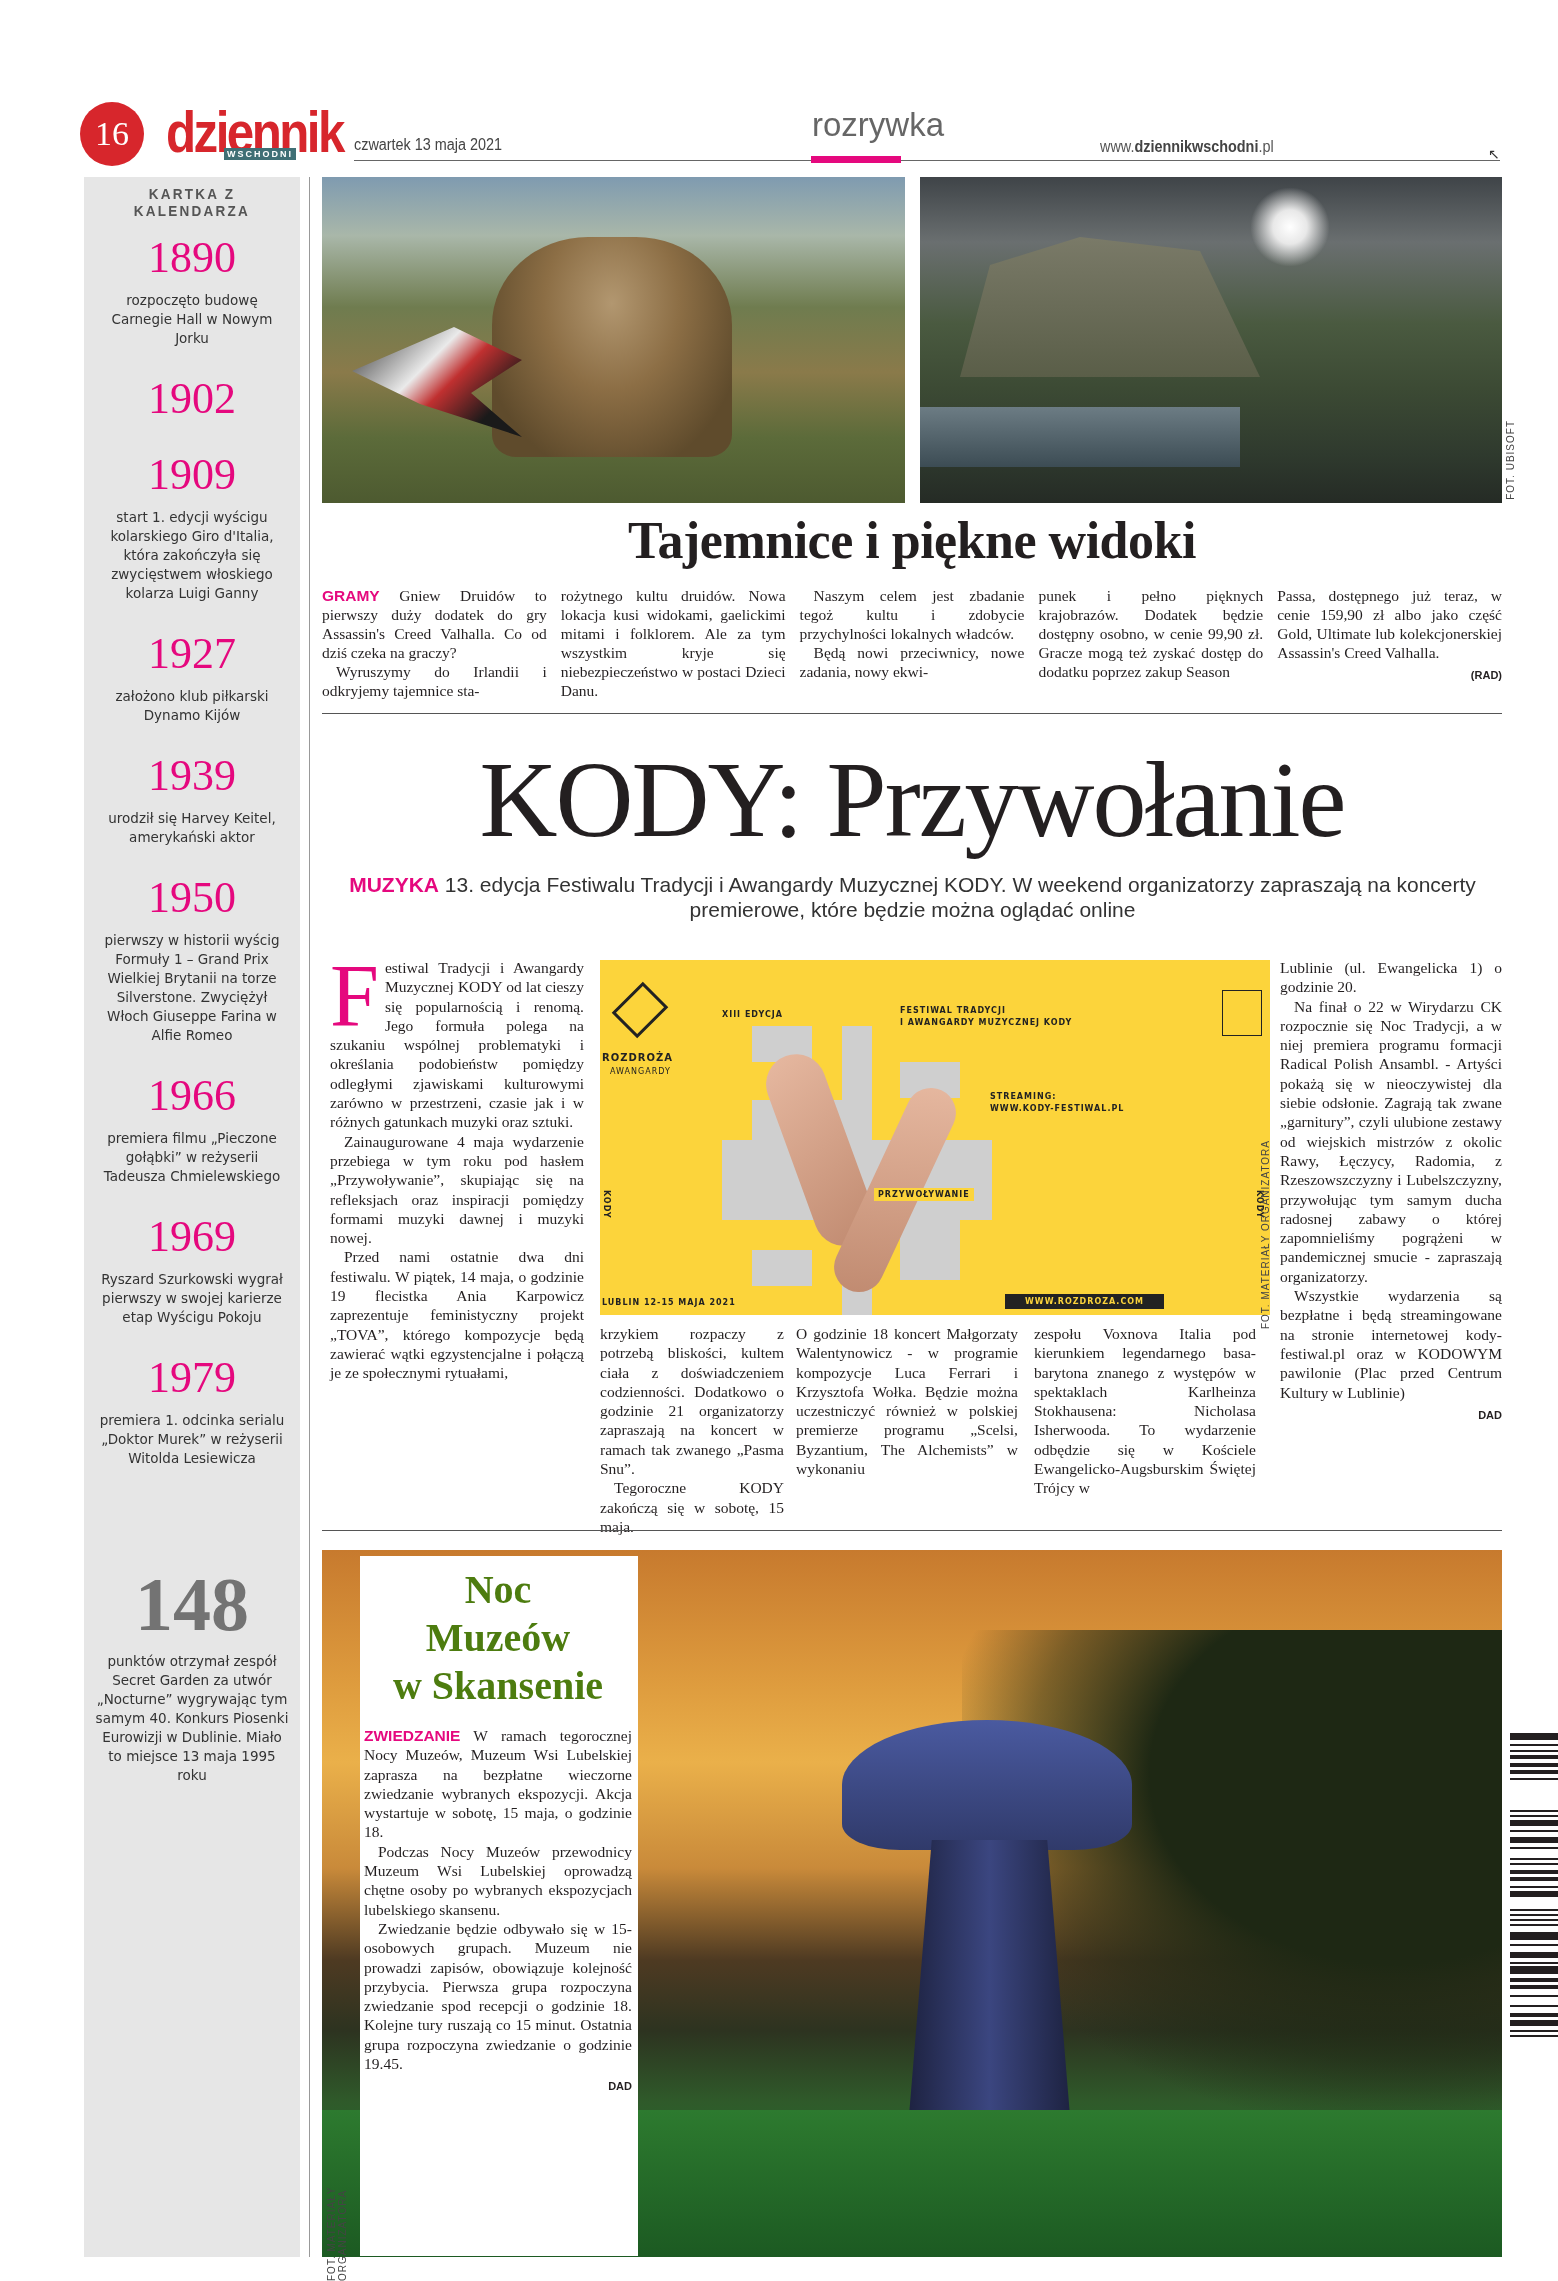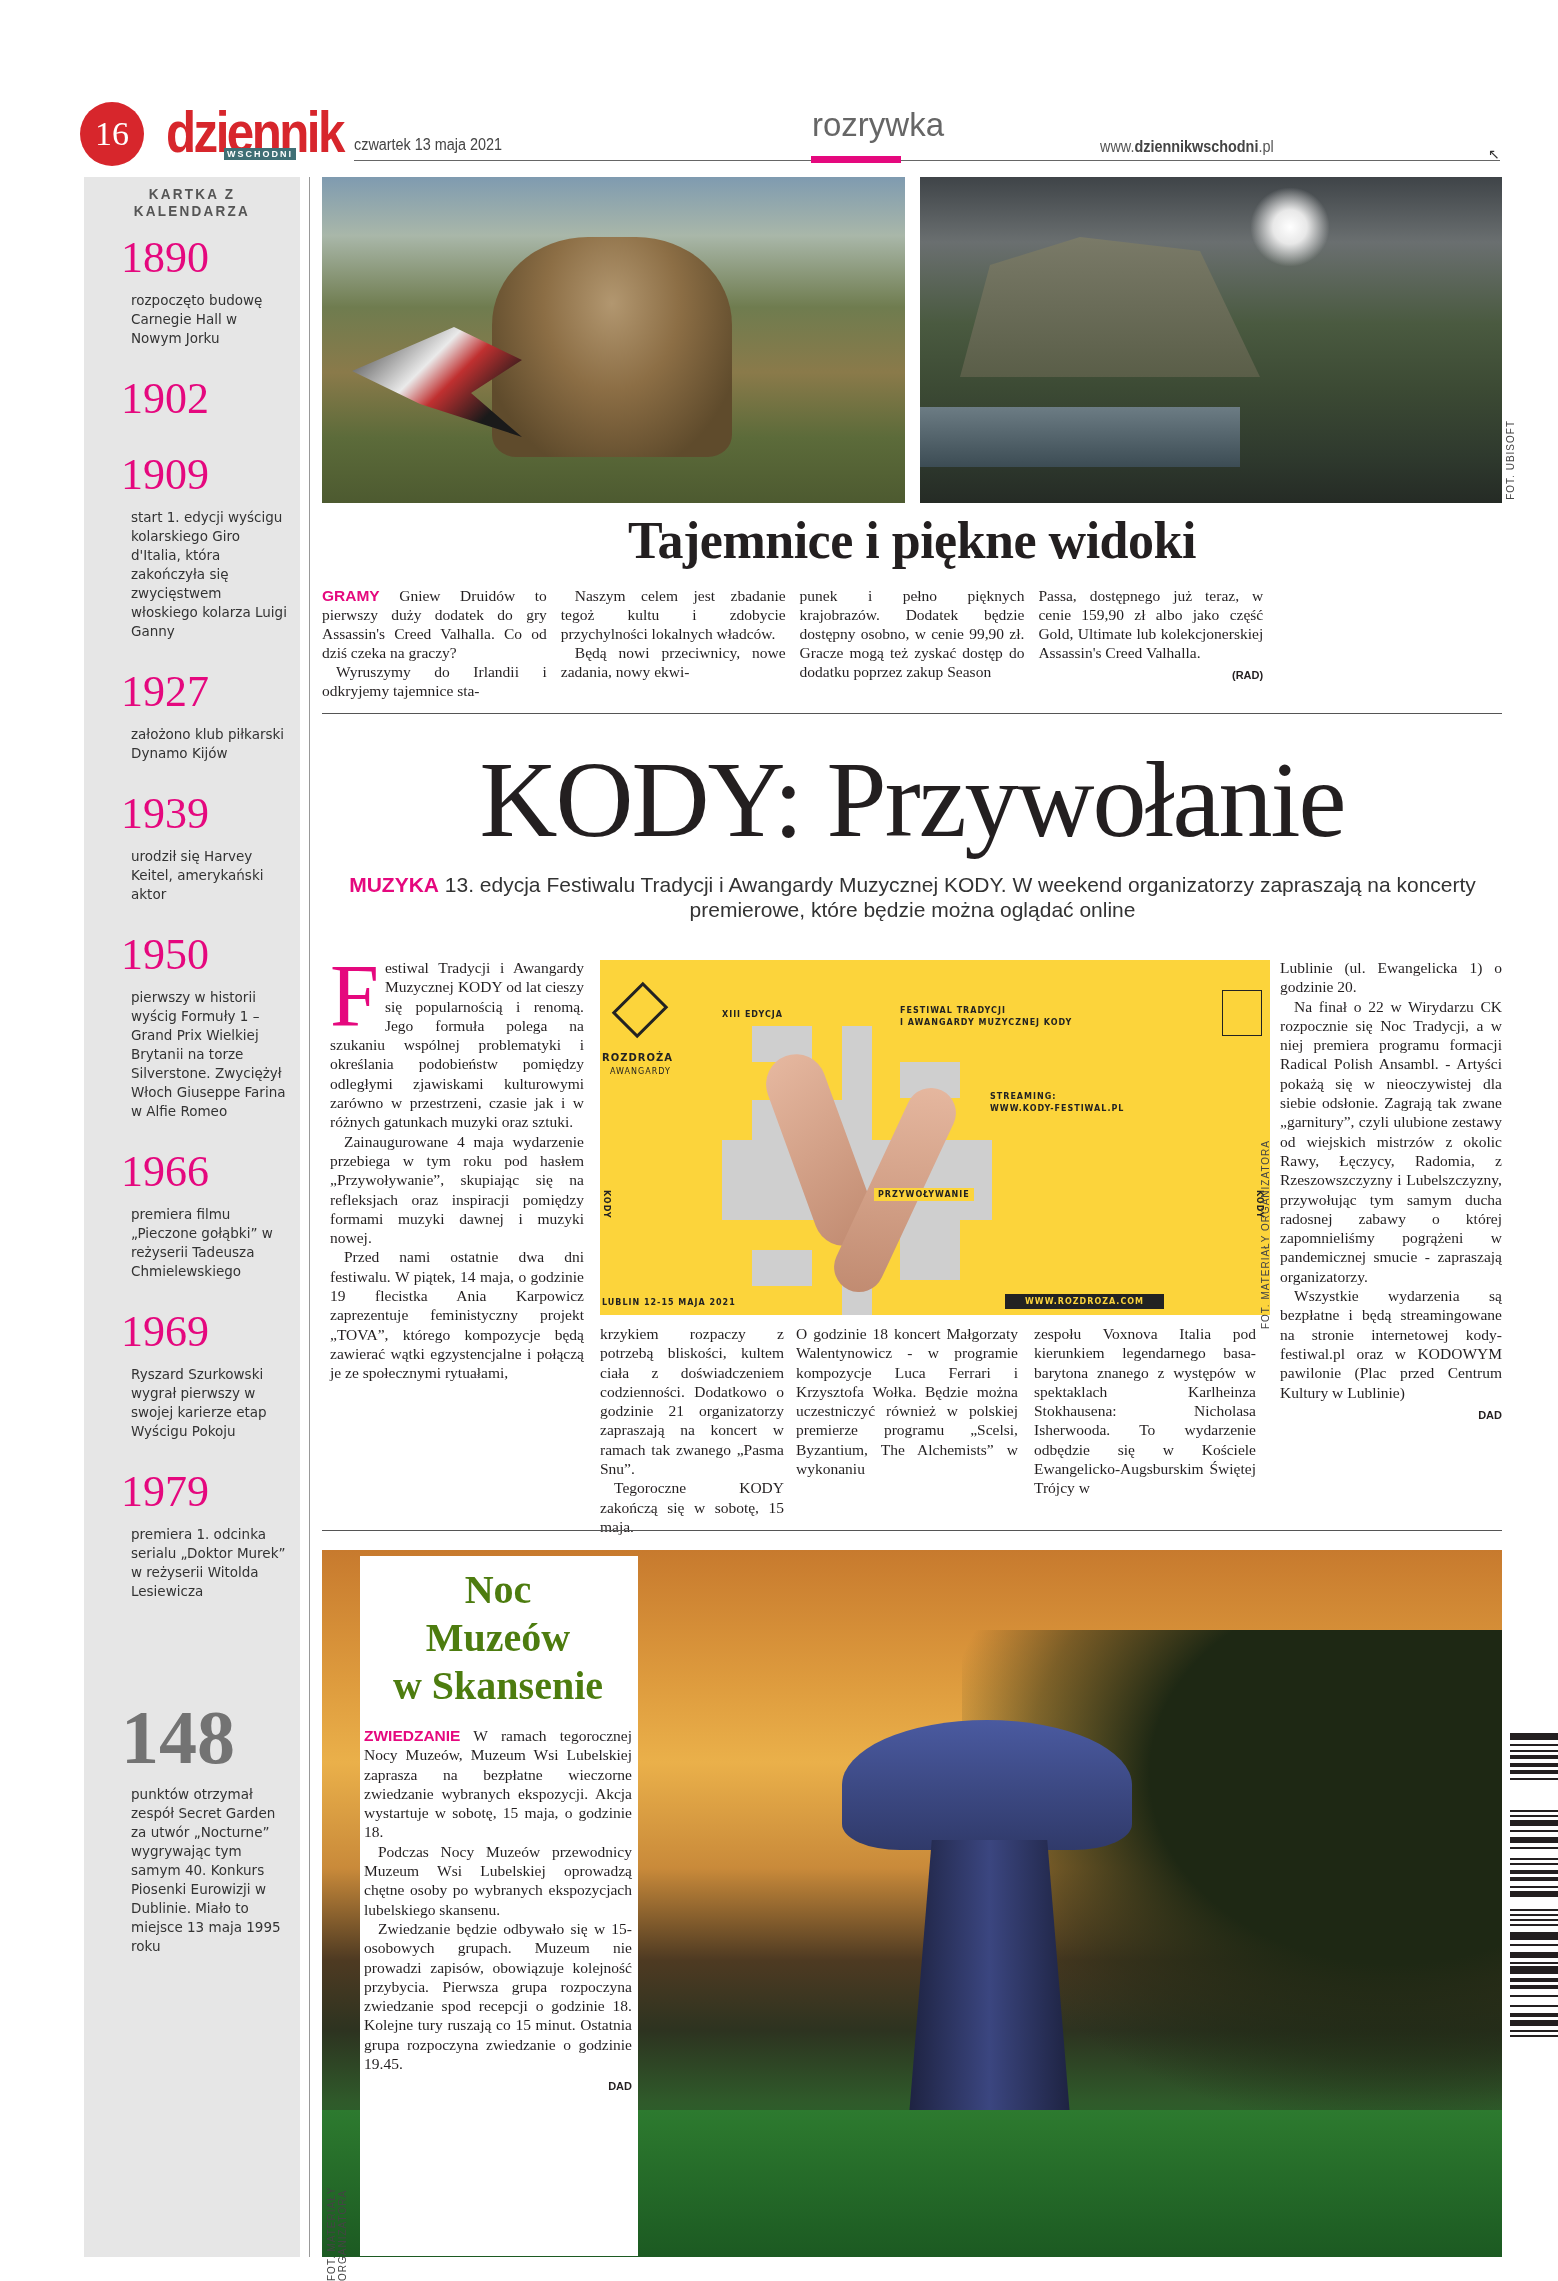--- a/index.html
+++ b/index.html
@@ -21,21 +21,21 @@
   .section { position: absolute; left: 812px; top: 106px; font-family: "Liberation Sans", sans-serif; font-size: 33px; color: #666; font-weight: 300; }
   .section-bar { position: absolute; left: 811px; top: 156px; width: 90px; height: 7px; background: #e5087e; }
   .site { position: absolute; left: 1100px; top: 138px; font-family: "Liberation Sans", sans-serif; font-size: 16px; color: #555; transform: scaleX(0.9); transform-origin: left; }
   .site b { color: #444; }
   .cursor { position: absolute; left: 1488px; top: 146px; font-size: 14px; color: #333; }
 
   
   .calendar { position: absolute; left: 84px; top: 177px; width: 216px; height: 2080px; background: #e6e6e6; }
   .cal-title { text-align: center; font-family: "Liberation Sans", sans-serif; font-weight: bold; font-size: 15px; letter-spacing: 2.5px;
     color: #555; padding-top: 8px; height: 34px; transform: scaleX(0.9); }
-  .cal-entry { text-align: left; margin-left: 37px; }
+  .cal-entry { text-align: center; }
   .cal-year { font-family: "Liberation Serif", serif; font-size: 44px; color: #e5087e; line-height: 50px; }
   .cal-text { font-family: "DejaVu Sans", sans-serif; font-size: 13.5px; line-height: 19px; color: #333; padding: 8px 10px 0; }
   .cal-big { font-family: "Liberation Serif", serif; font-weight: bold; font-size: 76px; color: #737373; line-height: 80px; }
   .vrule { position: absolute; left: 309px; top: 177px; width: 1px; height: 2080px; background: #999; }
 
   
   .photo { position: absolute; overflow: hidden; }
   .photo1 { left: 322px; top: 177px; width: 583px; height: 326px;
     background: linear-gradient(180deg, #7f9bb0 0%, #a9b7a9 18%, #6f7c4f 40%, #8a7a4a 60%, #5c6b3a 80%, #4d5a30 100%); }
   .photo1 .cliff { position:absolute; left:170px; top:60px; width:240px; height:220px; border-radius: 40% 40% 10% 10%;
@@ -179,20 +179,23 @@
   <div class="water"></div>
 </div>
 <div class="photo-credit-v" style="left:1505px; top:420px;">FOT. UBISOFT</div>
 
 <h2 class="headline1">Tajemnice i piękne widoki</h2>
 
 <div class="cols5">
   <div class="col">
     <p class="first"><span class="kicker">GRAMY</span> <span>Gniew Druidów to pierwszy duży dodatek do gry Assassin's Creed Valhalla. Co od dziś czeka na graczy?</span></p>
     <p>Wyruszymy do Irlandii i odkryjemy tajemnice sta-</p>
+  </div>
+  <div class="col">
+    <p class="first">rożytnego kultu druidów. Nowa lokacja kusi widokami, gaelickimi mitami i folklorem. Ale za tym wszystkim kryje się niebezpieczeństwo w postaci Dzieci Danu.</p>
   </div>
   <div class="col">
     <p>Naszym celem jest zbadanie tegoż kultu i zdobycie przychylności lokalnych władców.</p>
     <p>Będą nowi przeciwnicy, nowe zadania, nowy ekwi-</p>
   </div>
   <div class="col">
     <p class="first">punek i pełno pięknych krajobrazów. Dodatek będzie dostępny osobno, w cenie 99,90 zł. Gracze mogą też zyskać dostęp do dodatku poprzez zakup Season</p>
   </div>
   <div class="col">
     <p class="first">Passa, dostępnego już teraz, w cenie 159,90 zł albo jako część Gold, Ultimate lub kolekcjonerskiej Assassin's Creed Valhalla.</p>

